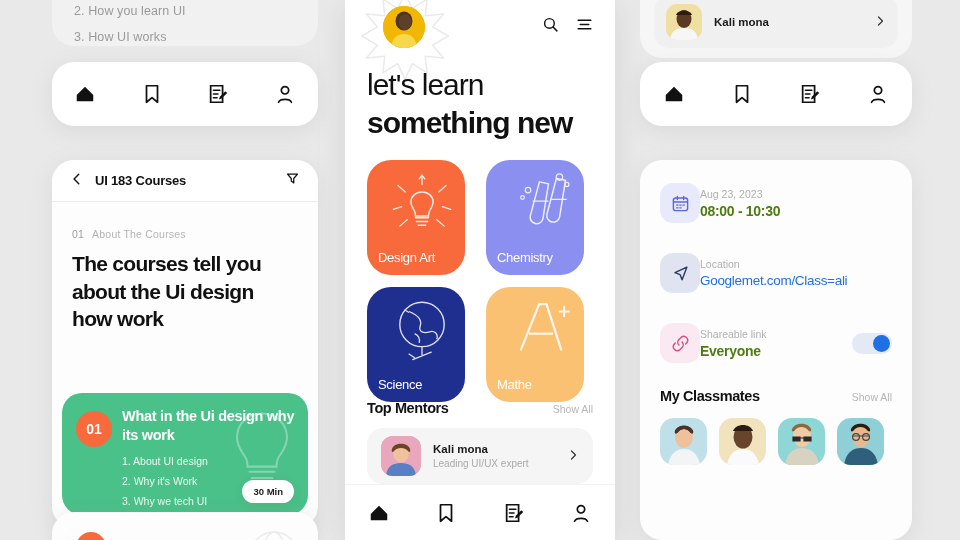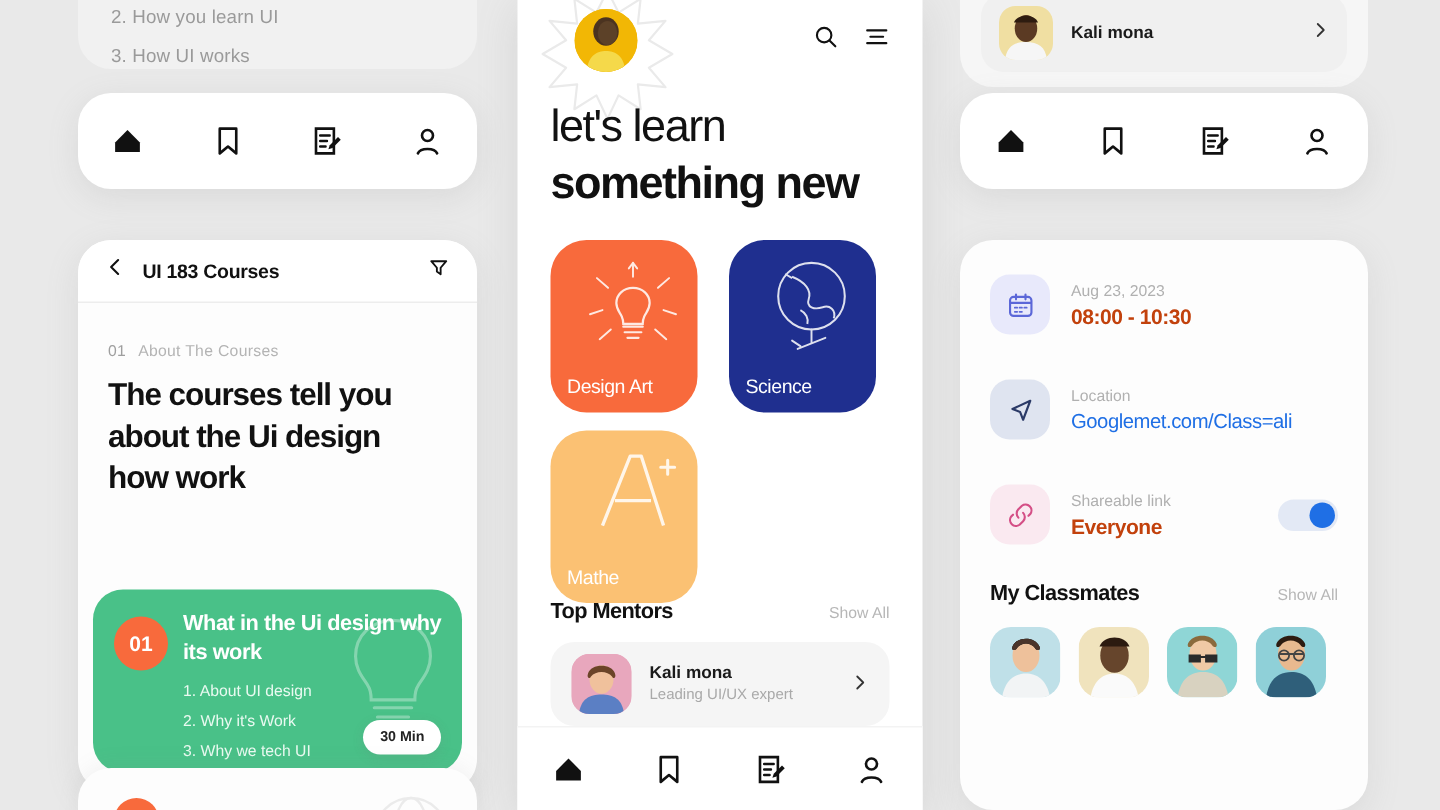--- a/index.html
+++ b/index.html
@@ -175,29 +175,29 @@
   .rc-row.r2 { top: 68px; }
   .rc-av { width: 36px; height: 36px; border-radius: 11px; overflow: hidden; flex:none; }
   .rc-name { font-size: 11.5px; font-weight: 700; color: #1a1a1a; }
 
   .rc-plan {
     position: absolute; top: 160px; left: 0; width: 272px; height: 380px;
     background: #fdfdfd; border-radius: 22px; overflow: hidden;
     box-shadow: 0 6px 22px rgba(140,140,140,.16);
   }
   .plan-item {
-    display: flex; align-items: center; gap: 14px; padding: 0 20px; height: 54px;
+    display: flex; align-items: center; padding: 0 20px; height: 54px;
     margin-top: 16px;
   }
   .pi-ic {
     width: 40px; height: 40px; border-radius: 13px; flex: none;
     display: flex; align-items: center; justify-content: center;
   }
   .pi-label { font-size: 10.5px; color: #b0b0b0; }
-  .pi-value { font-size: 14px; font-weight: 700; color: #c2410c; margin-top: 3px; letter-spacing: -.3px; }
+  .pi-value { font-size: 14px; font-weight: 700; color: #4d7c0f; margin-top: 3px; letter-spacing: -.3px; }
   .pi-value.link { color: #1f6fe5; font-weight: 400; font-size: 13.5px; }
   .toggle {
     margin-left: auto; width: 40px; height: 21px; border-radius: 11px; background: #e3e9f5;
     position: relative;
   }
   .toggle::after {
     content: ''; position: absolute; right: 2px; top: 2px; width: 17px; height: 17px;
     border-radius: 50%; background: #1f6fe5;
   }
   .classmates { padding: 18px 20px 0; }
@@ -329,20 +329,32 @@
         <div class="tile t-orange">
           <svg class="t-art" viewBox="0 0 80 80">
             <path d="M40 28 c-7 0 -12 5 -12 11 0 5 3 7 4 10 1 2 1 3 1 5 h14 c0-2 0-3 1-5 1-3 4-5 4-10 0-6-5-11-12-11 Z" fill="none" stroke="#fff" stroke-width="1.6"></path>
             <path d="M33 56 h14 M34 60 h12 M36 64 h8" stroke="#fff" stroke-width="1.6" stroke-linecap="round"></path>
             <path d="M40 20 v-10 M22 28 l-8-7 M58 28 l8-7 M18 44 l-9 3 M62 44 l9 3 M24 58 l-8 7 M56 58 l8 7" stroke="#fff" stroke-width="1.4" stroke-linecap="round"></path>
             <path d="M40 10 l-3 4 M40 10 l3 4" stroke="#fff" stroke-width="1.4" stroke-linecap="round"></path>
           </svg>
           <div class="t-label">Design Art</div>
         </div>
 
+        <div class="tile t-purple">
+          <svg class="t-art" viewBox="0 0 80 80">
+            <path d="M34 18 l10 0 l2 38 a7 7 0 0 1 -14 0 Z" fill="none" stroke="#fff" stroke-width="1.6" transform="rotate(12 40 38)"></path>
+            <path d="M52 14 l10 0 l2 40 a7 7 0 0 1 -14 0 Z" fill="none" stroke="#fff" stroke-width="1.6" transform="rotate(12 57 36)"></path>
+            <path d="M31 38 h17 M51 36 h17" stroke="#fff" stroke-width="1.4"></path>
+            <circle cx="26" cy="26" r="3" fill="none" stroke="#fff" stroke-width="1.3"></circle>
+            <circle cx="20" cy="34" r="2" fill="none" stroke="#fff" stroke-width="1.3"></circle>
+            <circle cx="60" cy="12" r="3.5" fill="none" stroke="#fff" stroke-width="1.3"></circle>
+            <circle cx="68" cy="20" r="2.2" fill="none" stroke="#fff" stroke-width="1.3"></circle>
+          </svg>
+          <div class="t-label">Chemistry</div>
+        </div>
 
         <div class="tile t-navy">
           <svg class="t-art" viewBox="0 0 80 80">
             <circle cx="40" cy="34" r="24" fill="none" stroke="#fff" stroke-width="1.5"></circle>
             <path d="M26 20 c10 4 14 10 12 16 -2 6 4 8 10 6 5-2 10 2 8 8" fill="none" stroke="#fff" stroke-width="1.4"></path>
             <path d="M32 44 c4 2 6 6 5 10" fill="none" stroke="#fff" stroke-width="1.4"></path>
             <path d="M40 58 l0 10 M30 72 l20-8 M26 66 l6 4" fill="none" stroke="#fff" stroke-width="1.4" stroke-linecap="round"></path>
             <path d="M21 18 l5 3" stroke="#fff" stroke-width="1.3"></path>
           </svg>
           <div class="t-label">Science</div>

